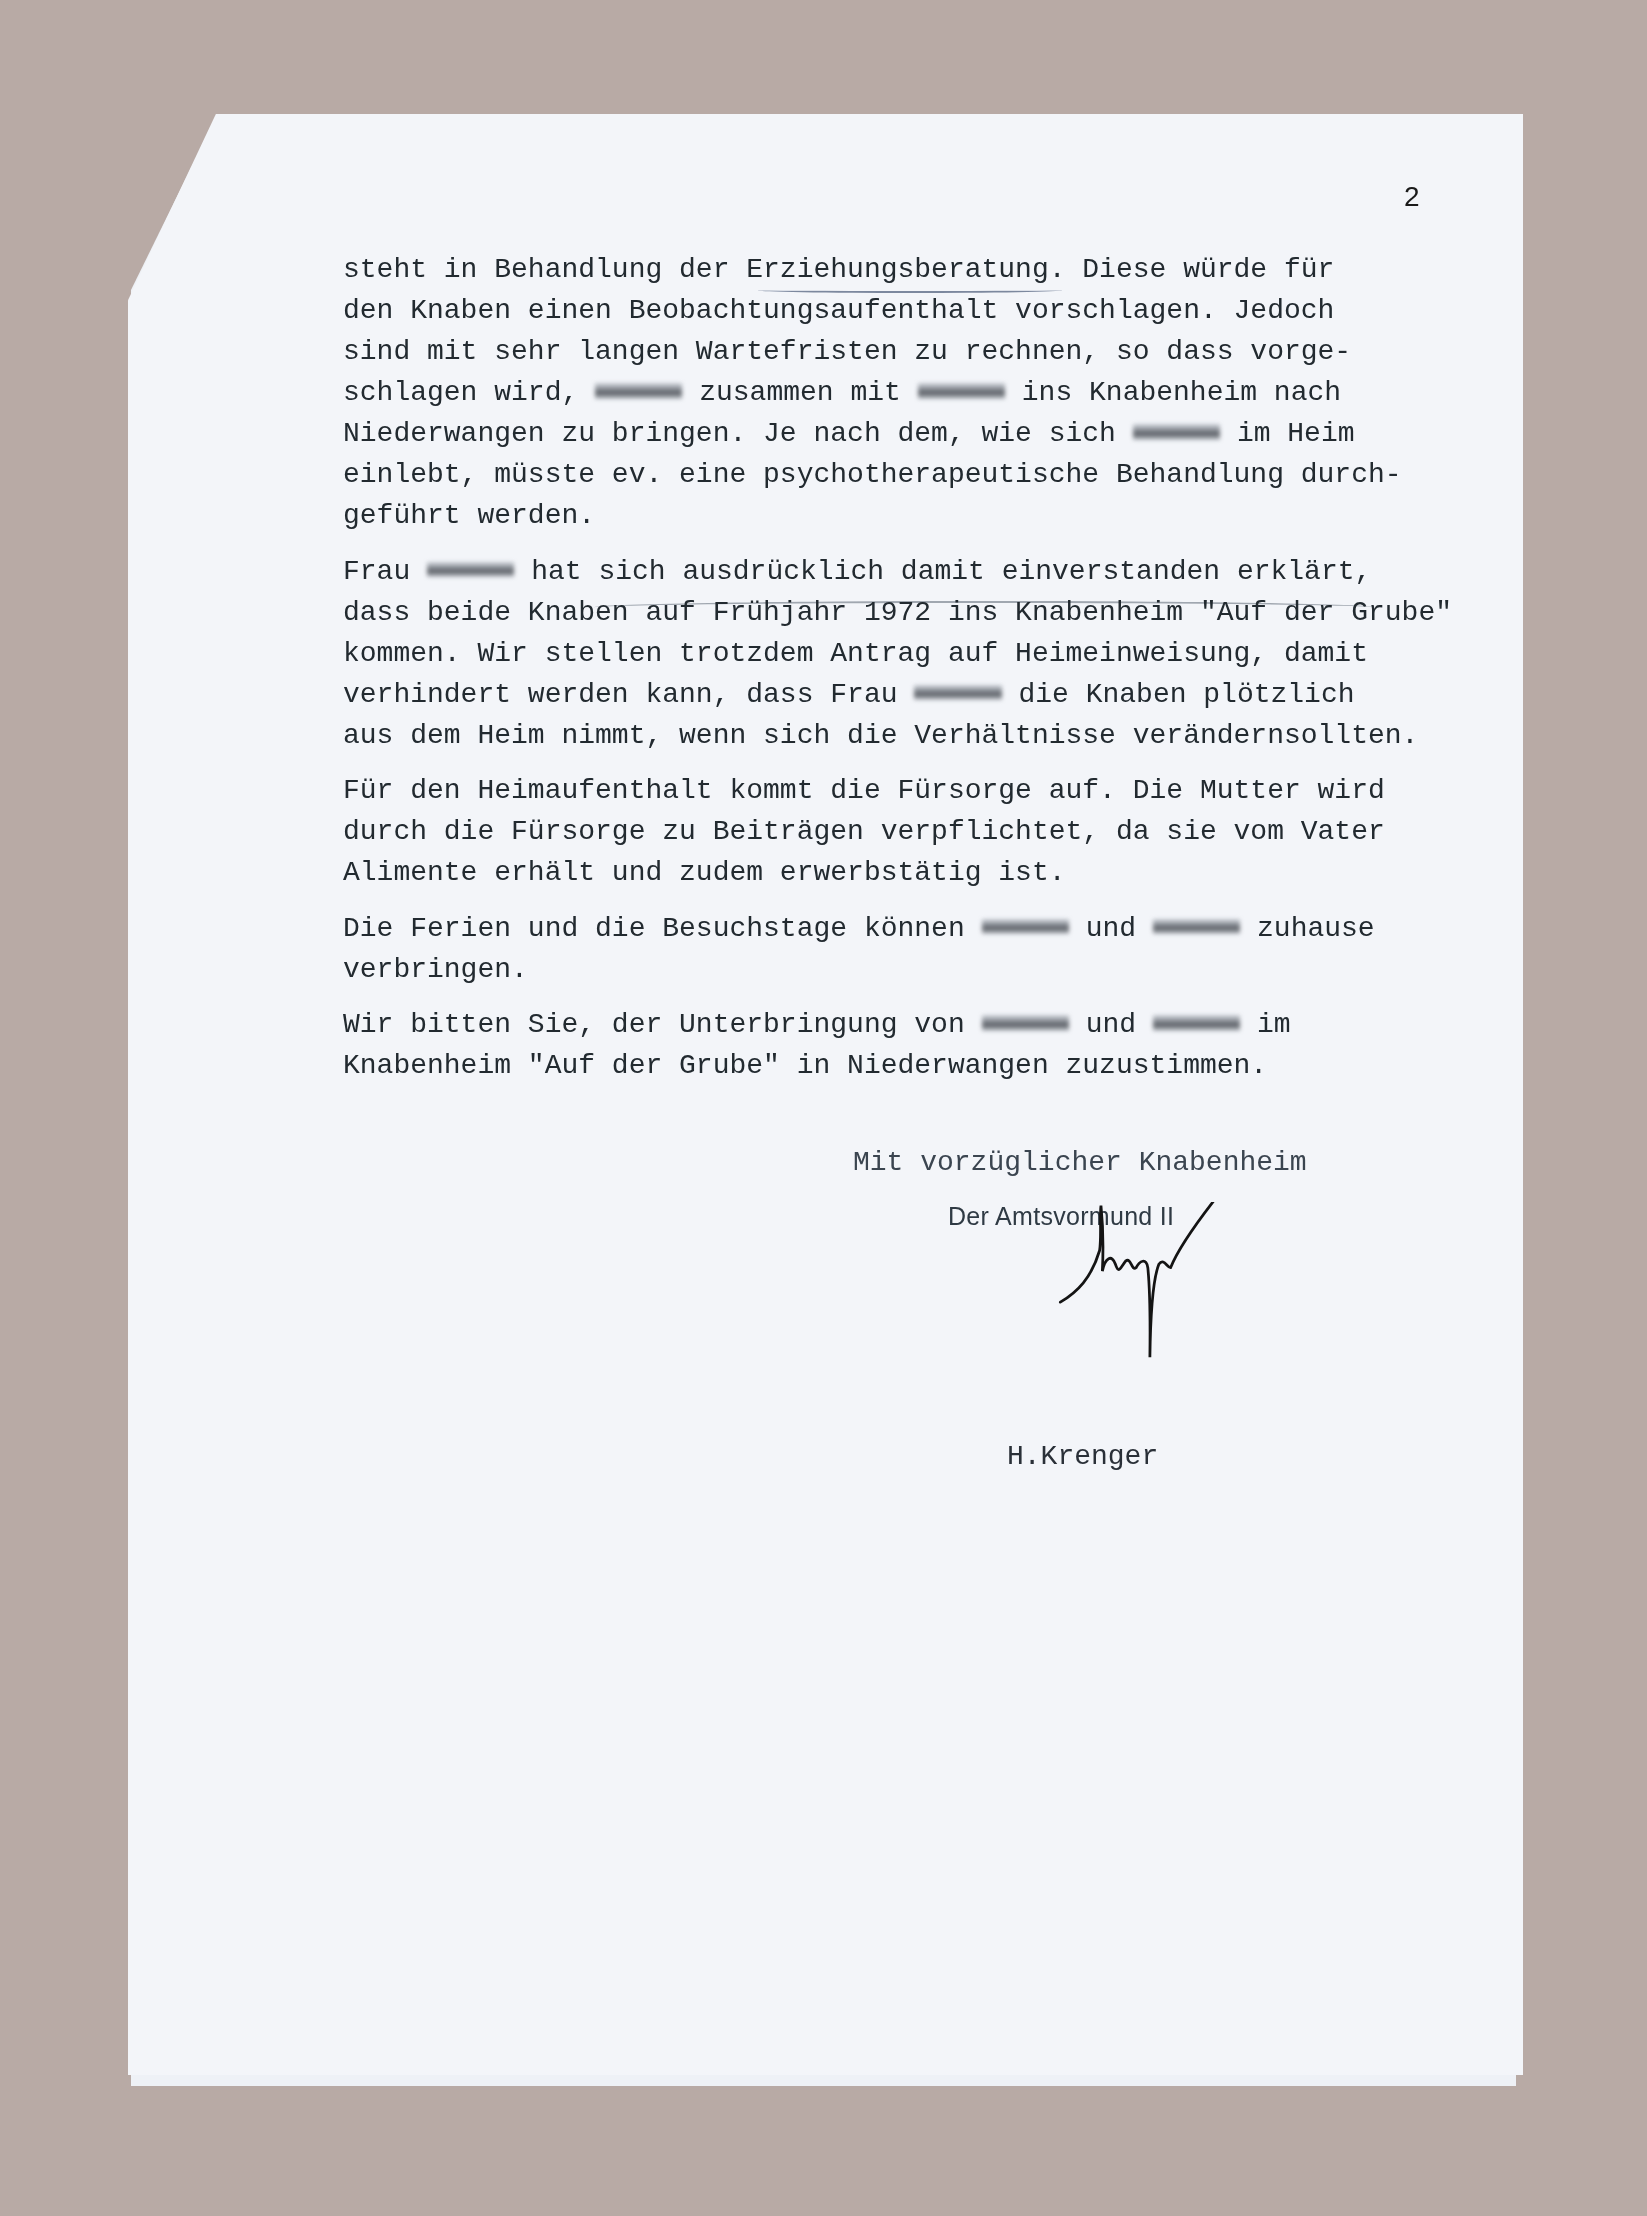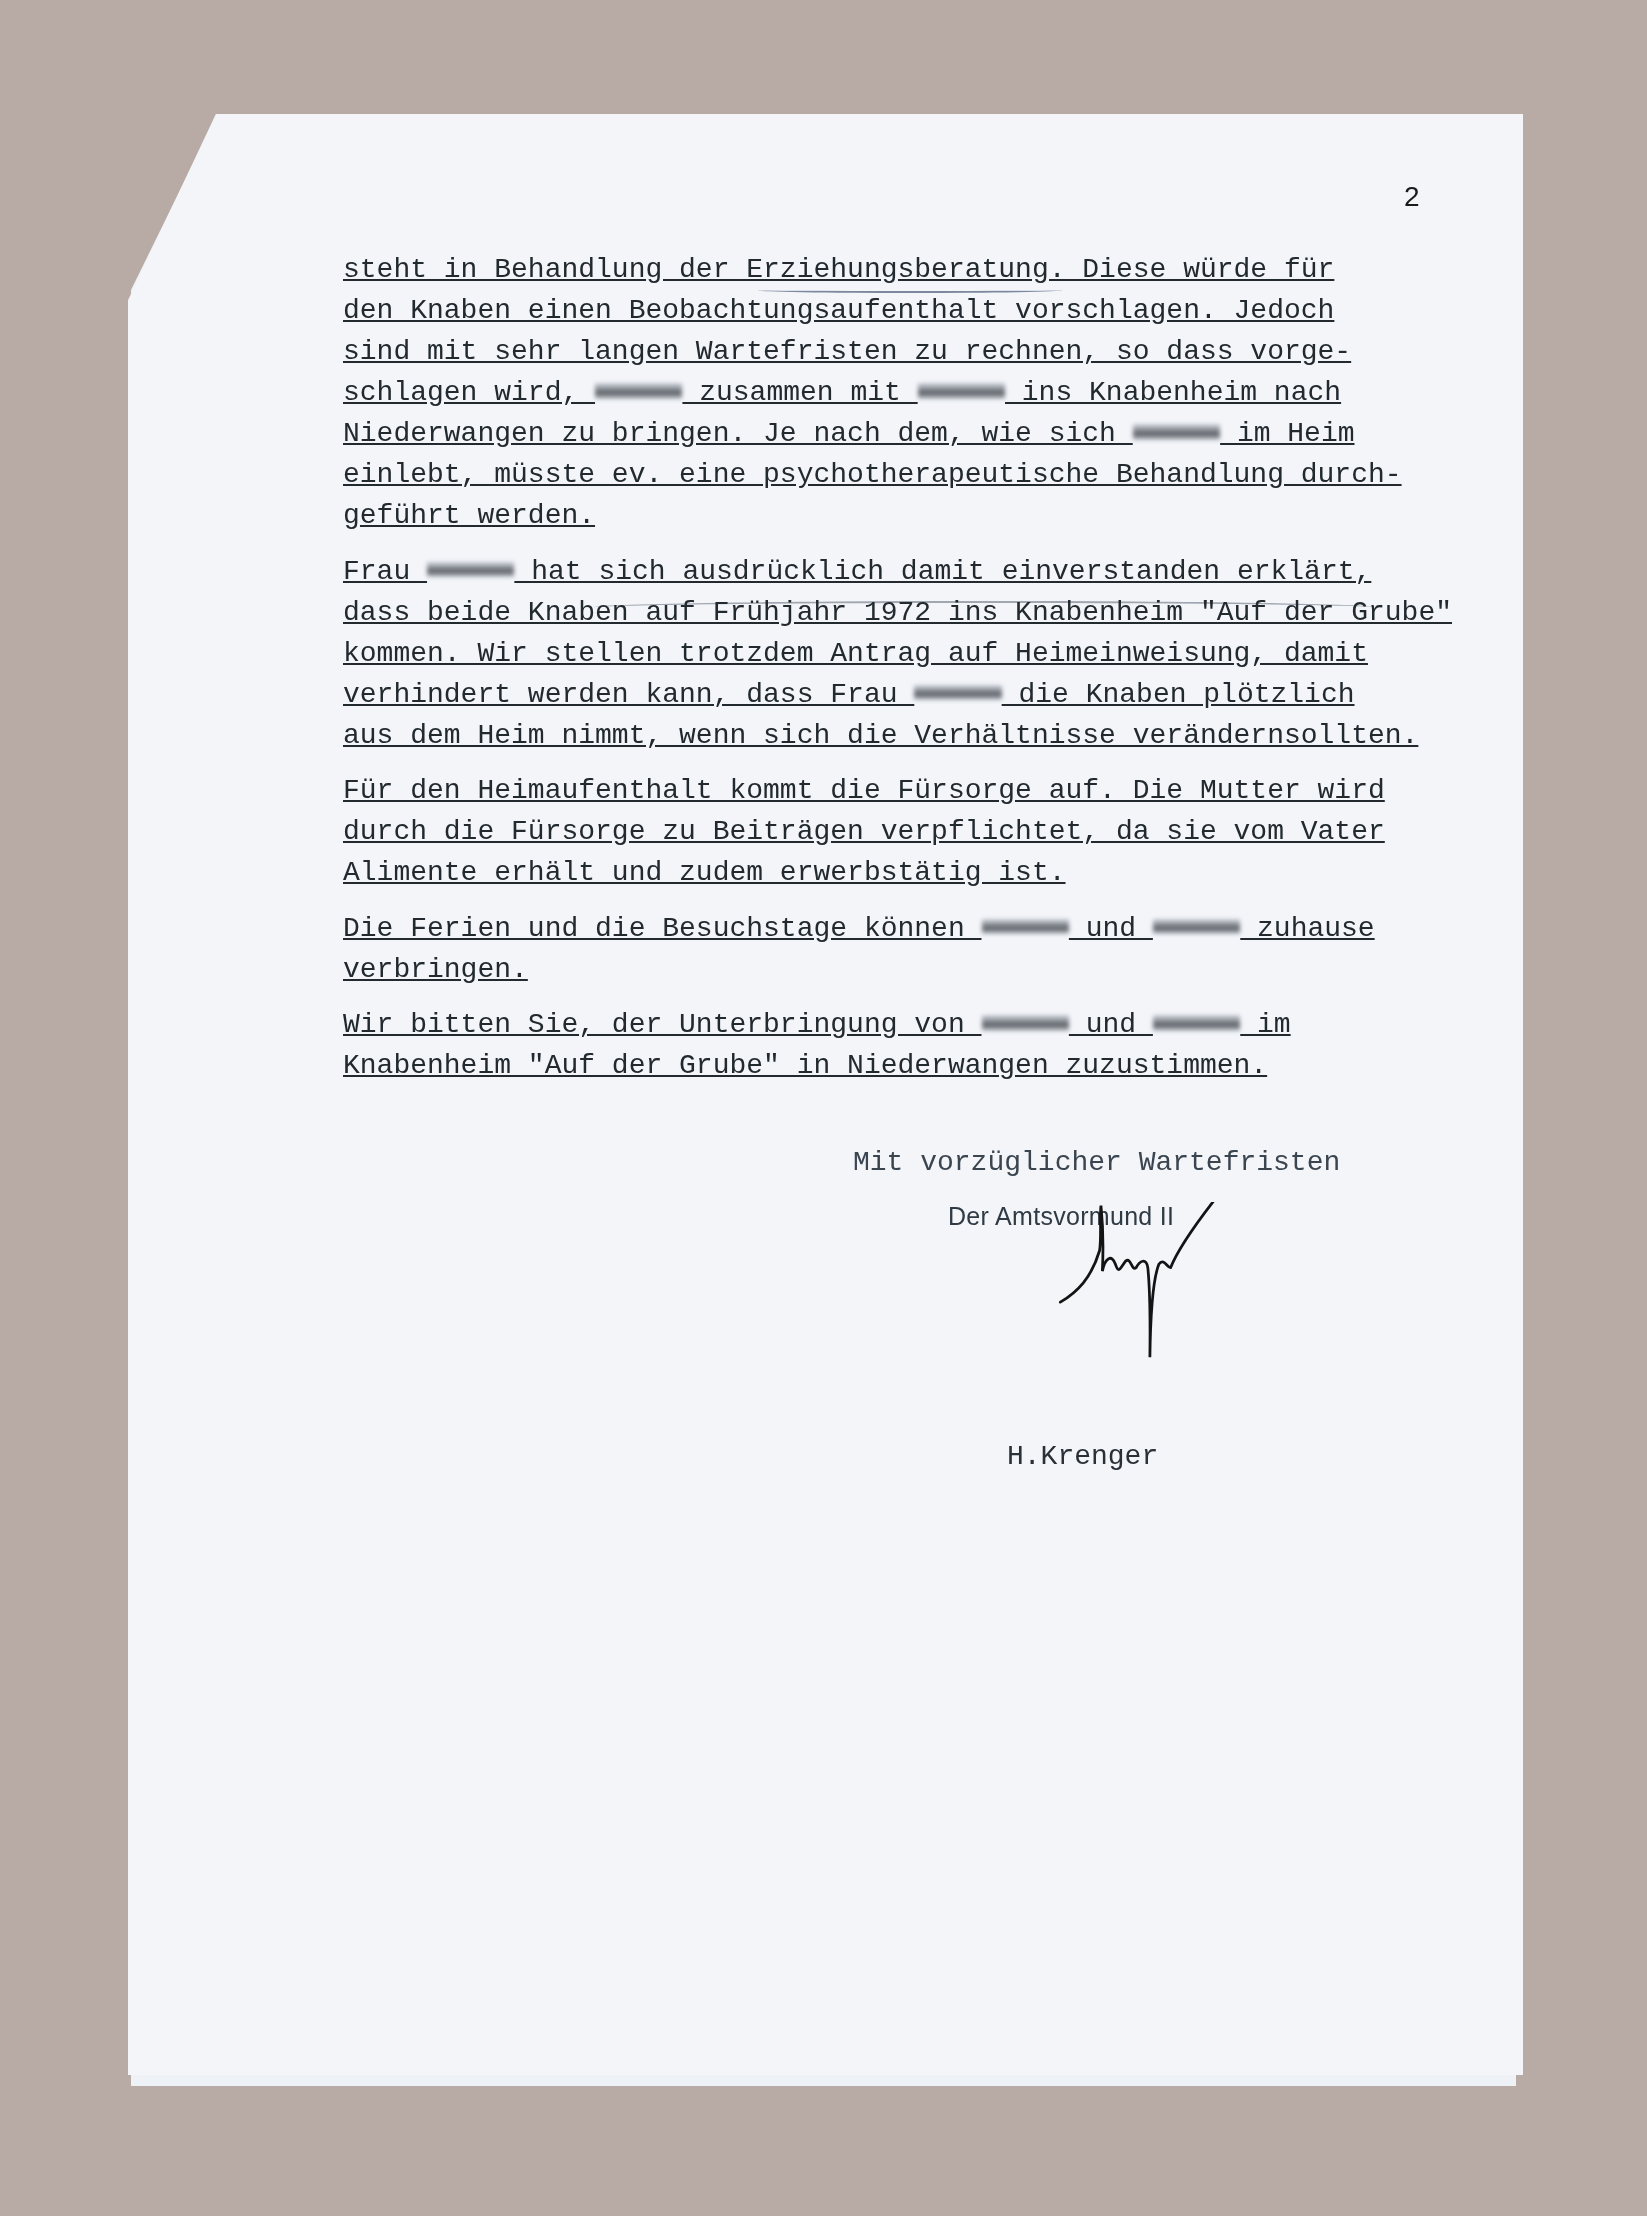--- a/index.html
+++ b/index.html
@@ -20,21 +20,21 @@
   }
   .page-number {
     position:absolute; left:1404px; top:181px;
     font-family:"Liberation Sans", sans-serif; font-size:28px; color:#1a1a1a;
   }
   .body-text {
     position:absolute; left:343px; top:249px; width:1188px;
     font-size:28px; line-height:41px; color:#222a30;
     white-space:pre; letter-spacing:0;
   }
-  .para { margin:0 0 14.5px 0;text-decoration:underline; }
+  .para { margin:0 0 14.5px 0; }
   .line { display:block; height:41px; }
   .redact {
     display:inline-block; width:5.2ch; height:0.55em; vertical-align:0.05em;
     background:linear-gradient(#c9ced5 0%, #6b7078 45%, #3d4147 60%, #b7bcc3 100%);
     filter:blur(2.1px); opacity:0.85;
   }
   .u1 { position:absolute; left:758px; top:287px; width:304px; height:3.5px;
     border-bottom:2.1px solid #4a5a78; border-radius:50%; opacity:0.7; }
   .u2 { position:absolute; left:594px; top:601px; width:780px; height:11px;
     border-top:2.1px solid #6a7480; border-radius:50% 50% 0 0; opacity:0.6; }
@@ -59,21 +59,21 @@
 <div class="sheet-under"></div>
 <div class="sheet"></div>
 
 <div class="page-number">2</div>
 
 <div class="u1"></div>
 <div class="u2"></div>
 
 <div class="body-text" id="body-text"><div class="para"><span class="line"><span>steht in Behandlung der Erziehungsberatung. Diese würde für</span></span><span class="line"><span>den Knaben einen Beobachtungsaufenthalt vorschlagen. Jedoch</span></span><span class="line"><span>sind mit sehr langen Wartefristen zu rechnen, so dass vorge-</span></span><span class="line"><span>schlagen wird, </span><span class="redact"></span><span> zusammen mit </span><span class="redact"></span><span> ins Knabenheim nach</span></span><span class="line"><span>Niederwangen zu bringen. Je nach dem, wie sich </span><span class="redact"></span><span> im Heim</span></span><span class="line"><span>einlebt, müsste ev. eine psychotherapeutische Behandlung durch-</span></span><span class="line"><span>geführt werden.</span></span></div><div class="para"><span class="line"><span>Frau </span><span class="redact"></span><span> hat sich ausdrücklich damit einverstanden erklärt,</span></span><span class="line"><span>dass beide Knaben auf Frühjahr 1972 ins Knabenheim "Auf der Grube"</span></span><span class="line"><span>kommen. Wir stellen trotzdem Antrag auf Heimeinweisung, damit</span></span><span class="line"><span>verhindert werden kann, dass Frau </span><span class="redact"></span><span> die Knaben plötzlich</span></span><span class="line"><span>aus dem Heim nimmt, wenn sich die Verhältnisse verändernsollten.</span></span></div><div class="para"><span class="line"><span>Für den Heimaufenthalt kommt die Fürsorge auf. Die Mutter wird</span></span><span class="line"><span>durch die Fürsorge zu Beiträgen verpflichtet, da sie vom Vater</span></span><span class="line"><span>Alimente erhält und zudem erwerbstätig ist.</span></span></div><div class="para"><span class="line"><span>Die Ferien und die Besuchstage können </span><span class="redact"></span><span> und </span><span class="redact"></span><span> zuhause</span></span><span class="line"><span>verbringen.</span></span></div><div class="para"><span class="line"><span>Wir bitten Sie, der Unterbringung von </span><span class="redact"></span><span> und </span><span class="redact"></span><span> im</span></span><span class="line"><span>Knabenheim "Auf der Grube" in Niederwangen zuzustimmen.</span></span></div></div>
 
-<div class="closing">Mit vorzüglicher Wartefristen</div>
+<div class="closing">Mit vorzüglicher Knabenheim</div>
 <div class="stamp">Der Amtsvormund II</div>
 
 <svg class="signature" viewBox="0 0 270 230">
   <path d="M15,145 C40,130 60,110 72,70 C75,50 72,20 74,5 C76,25 78,60 76,100 C80,80 90,75 95,90 C100,105 102,95 110,85 C118,80 118,100 125,95 C130,85 140,80 142,95 C144,115 146,150 145,225 C146,150 150,110 158,90 C165,80 170,95 175,95 C185,70 205,40 240,-5" fill="none" stroke="#141414" stroke-width="4" stroke-linecap="round"></path>
 </svg>
 
 <div class="signer">H.Krenger</div>
 
 
 </body></html>

